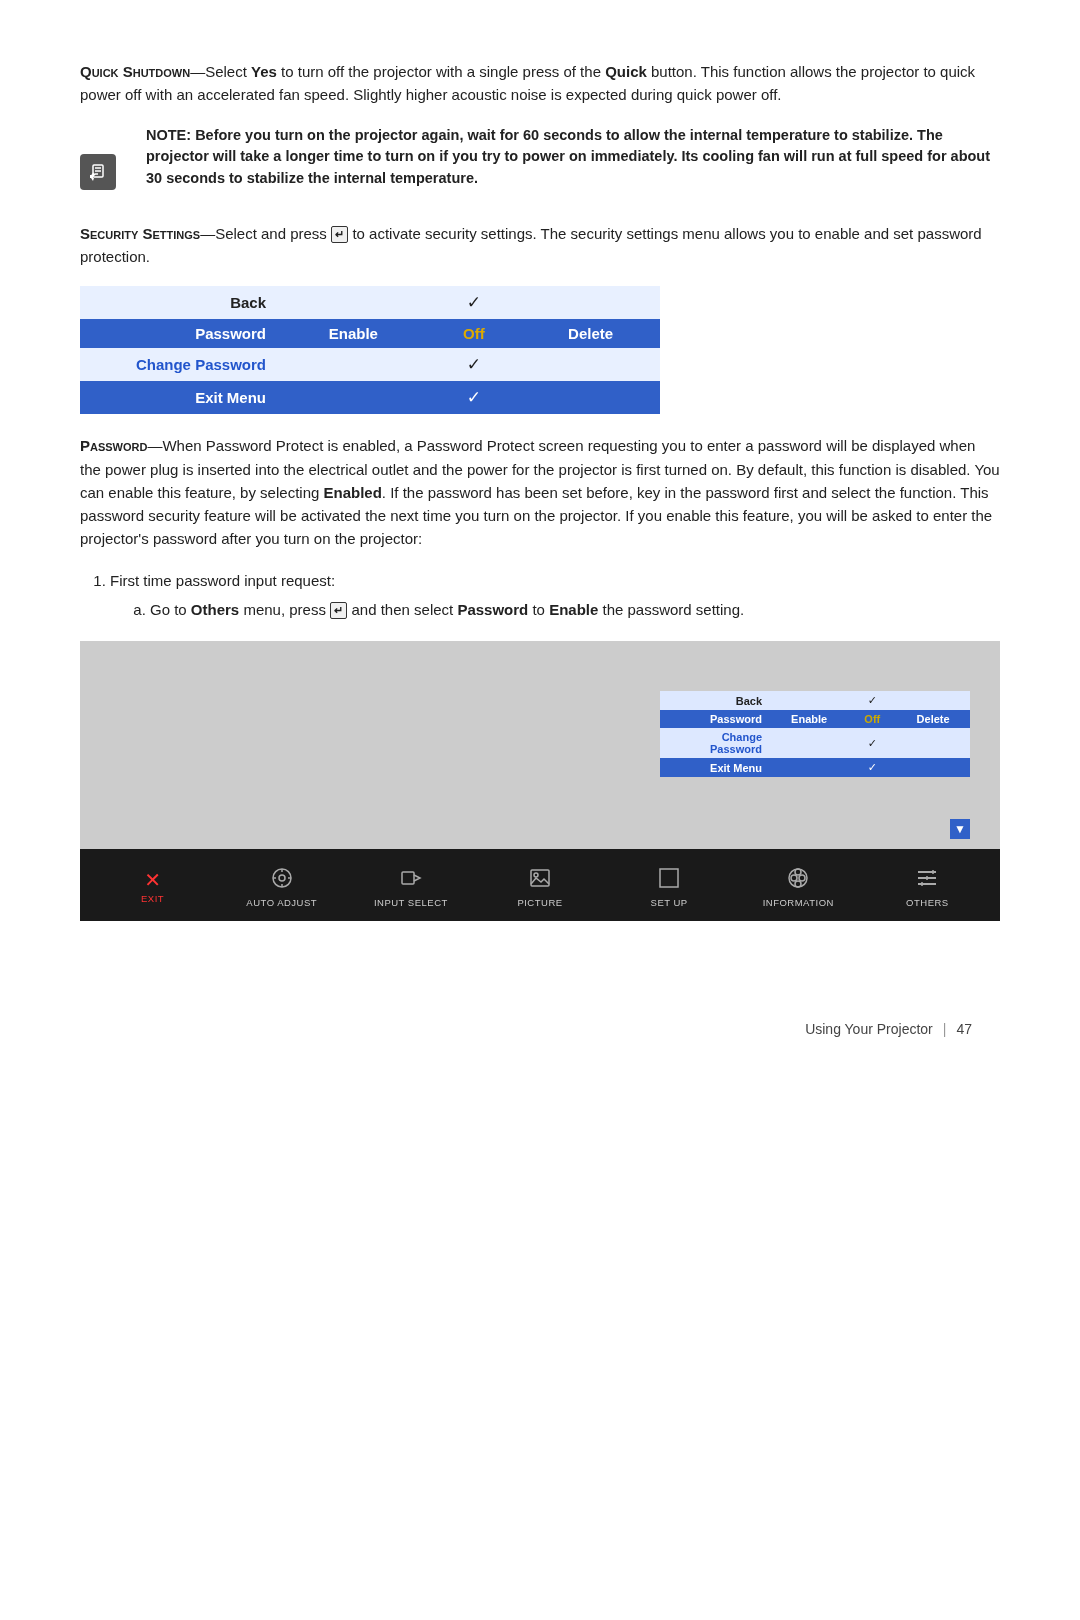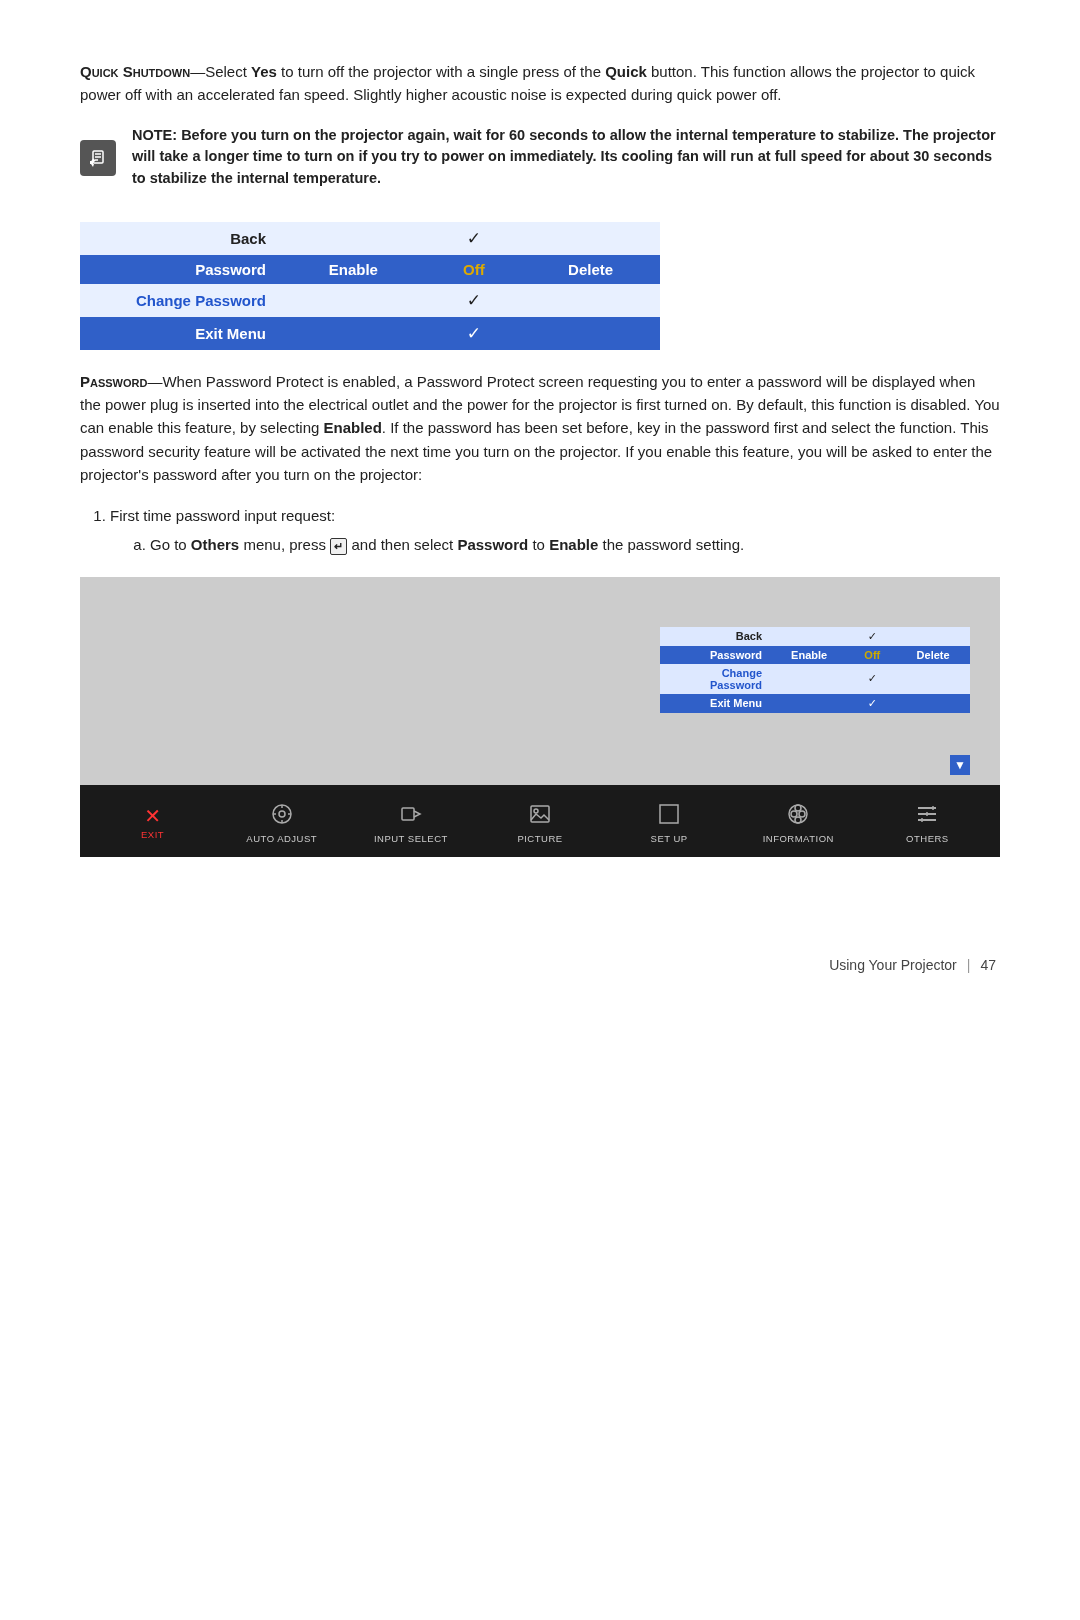--- a/index.html
+++ b/index.html
@@ -26,22 +26,22 @@
     }
 
     .small-caps-bold {
       font-variant: small-caps;
       font-weight: bold;
     }
 
     
     .note-box {
       display: flex;
-      align-items: center;
-      gap: 16px;
+      align-items: flex-end;
+      gap: 30px;
       margin-bottom: 32px;
       margin-top: 6px;
     }
 
     .note-icon {
       flex-shrink: 0;
       width: 36px;
       height: 36px;
       background: #555;
       border-radius: 4px;
@@ -273,21 +273,21 @@
 
     .toolbar-item.exit-item .toolbar-label {
       color: #ff3333;
     }
 
     
     .page-footer {
       display: flex;
       justify-content: flex-end;
       align-items: center;
-      padding: 20px 84px 10px 80px;
+      padding: 20px 108px 10px 80px;
       font-size: 14px;
       color: #444;
     }
 
     .page-footer .pipe {
       margin: 0 10px;
       color: #999;
     }
 
     
@@ -325,20 +325,23 @@
         <line x1="8" y1="7" x2="14" y2="7" stroke="white" stroke-width="1.5"></line>
         <line x1="8" y1="10" x2="14" y2="10" stroke="white" stroke-width="1.5"></line>
         <line x1="8" y1="13" x2="11" y2="13" stroke="white" stroke-width="1.5"></line>
       </svg>
     </div>
     <div class="note-text">
       <span class="note-label">NOTE:</span> Before you turn on the projector again, wait for 60 seconds to allow the internal temperature to stabilize. The projector will take a longer time to turn on if you try to power on immediately. Its cooling fan will run at full speed for about 30 seconds to stabilize the internal temperature.
     </div>
   </div>
 
+  <div class="text-block">
+    <span class="small-caps-bold">Security Settings</span>—Select and press <span class="enter-key">↵</span> to activate security settings. The security settings menu allows you to enable and set password protection.
+  </div>
 
   <table class="security-table">
     <tbody>
 
       <tr>
         <td class="row-label">Back</td>
         <td></td>
         <td class="check-cell">✓</td>
         <td></td>
       </tr>

